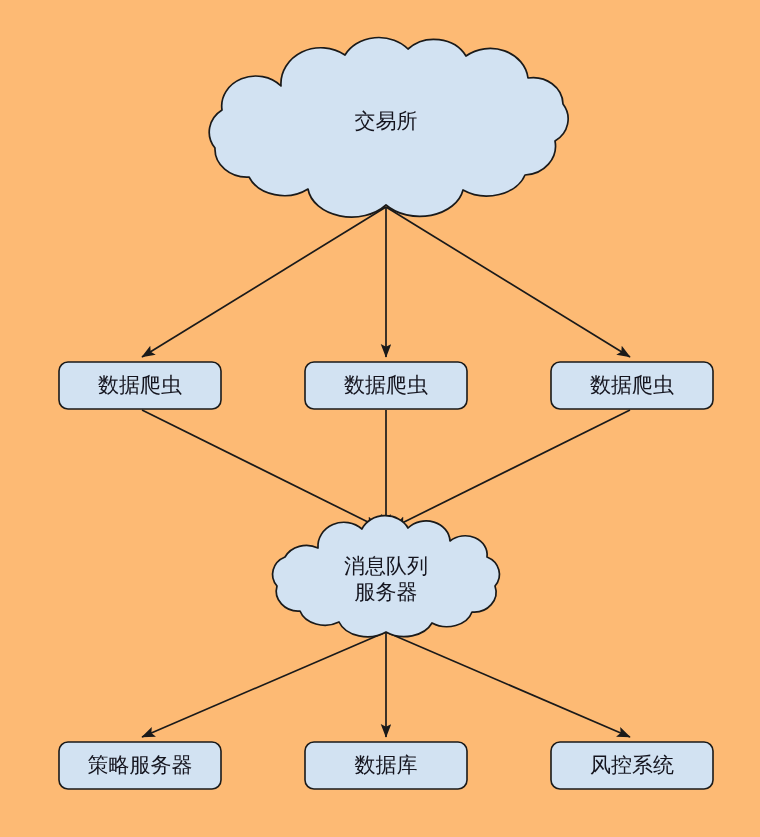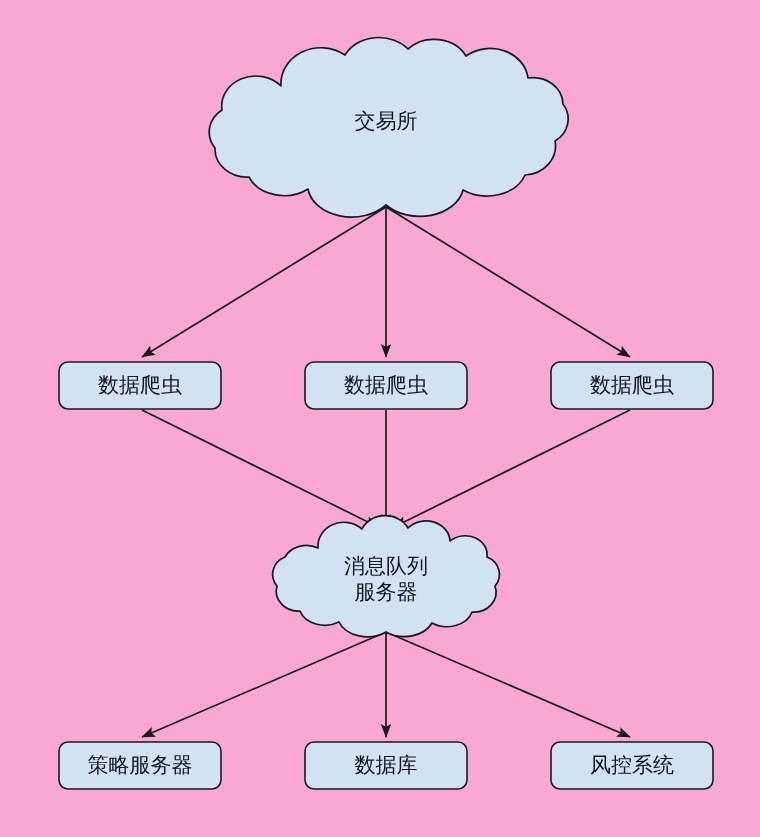--- a/index.html
+++ b/index.html
@@ -7,21 +7,21 @@
     padding: 0;
     background: #ffffff;
   }
   body {
     font-family: "Liberation Serif", "DejaVu Serif", serif;
   }
   #diagram-root {
     position: relative;
     width: 760px;
     height: 837px;
-    background: #f9a8d4;
+    background: #fdba74;
     overflow: hidden;
   }
   #diagram-svg {
     position: absolute;
     left: 0;
     top: 0;
     width: 760px;
     height: 837px;
   }
   .node-shape {

